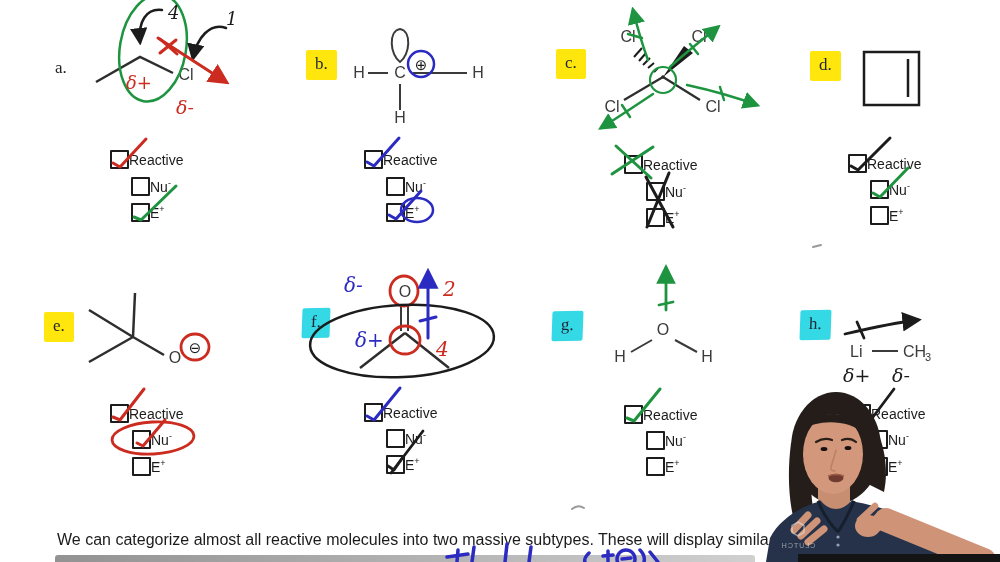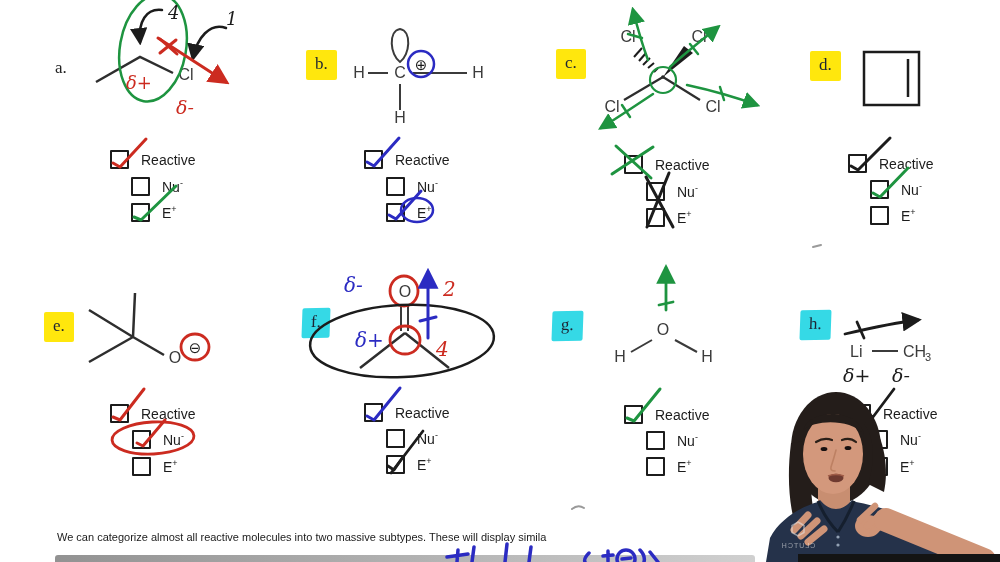--- a/index.html
+++ b/index.html
@@ -3,25 +3,25 @@
 <meta charset="utf-8">
 <style>
   html,body{margin:0;padding:0;}
   body{width:1000px;height:562px;position:relative;overflow:hidden;background:#ffffff;
        font-family:"Liberation Sans","DejaVu Sans",sans-serif;}
   .chip{position:absolute;z-index:2;font-family:"Liberation Serif","DejaVu Serif",serif;
         font-size:17px;color:#1d2433;padding:4px 9px 6px;border-radius:2px;}
   .chip.none{background:transparent;color:#222;padding:0;}
   .chip.yellow{background:#FFE70D;}
   .chip.cyan{background:#35D9E6;transform:skewX(-3deg) rotate(-1deg);}
-  .cb-row{position:absolute;z-index:2;display:flex;align-items:center;gap:12px;}
+  .cb-row{position:absolute;z-index:2;display:flex;align-items:center;gap:0;}
   .cb-box{width:15px;height:15px;border:2px solid #1c1c1c;background:#fff;border-radius:1px;flex:0 0 auto;}
   .cb-label{font-size:14px;color:#1c1c1c;white-space:nowrap;}
   .cb-label sup{font-size:9px;}
-  #caption{position:absolute;left:57px;top:531px;z-index:1;font-size:11px;color:#1b1b1b;
+  #caption{position:absolute;left:57px;top:531px;z-index:1;font-size:16px;color:#1b1b1b;
            white-space:nowrap;width:806px;overflow:hidden;}
   #bottom-strip-left{position:absolute;left:55px;top:555px;width:700px;height:7px;z-index:1;
            background:linear-gradient(to right,#777,#c4c4c4);border-radius:3px 3px 0 0;opacity:.8;}
   #strokes{position:absolute;left:0;top:0;z-index:5;pointer-events:none;}
   #person{position:absolute;left:758px;top:388px;z-index:6;}
 </style>
 </head>
 <body>
 
 <div class="chip none" style="left:55px;top:58px;">a.</div>

